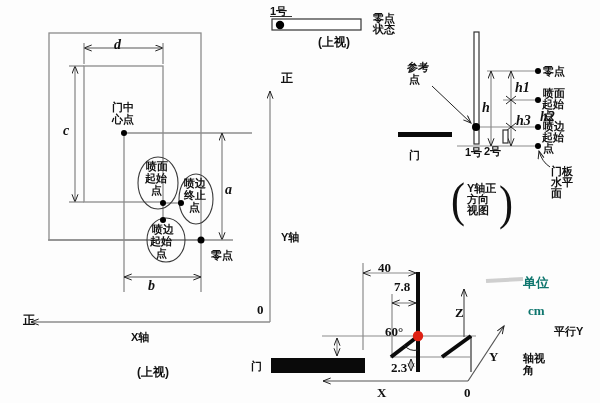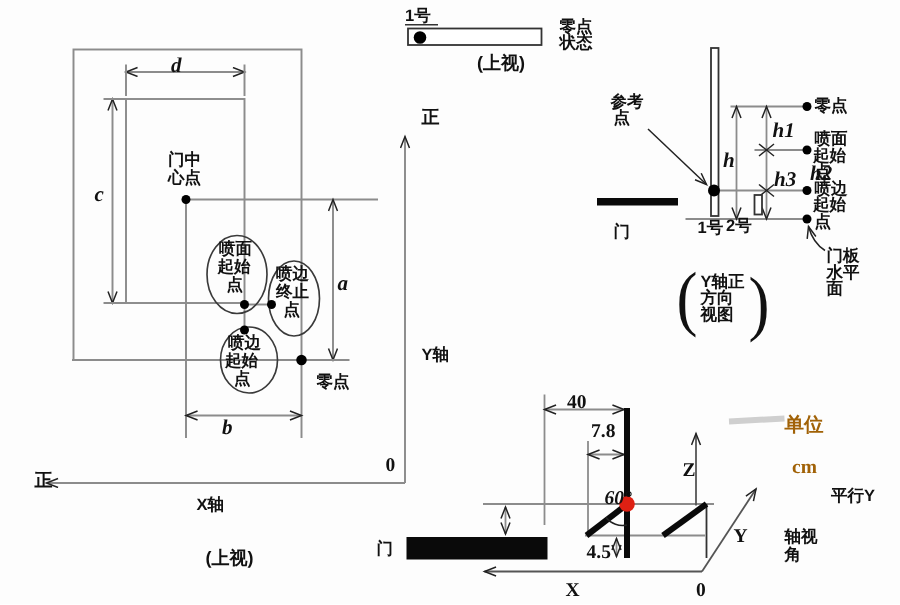--- a/index.html
+++ b/index.html
@@ -5,21 +5,21 @@
   html,body{margin:0;padding:0;background:#fff;}
   #canvas{position:relative;width:600px;height:403px;background:#fdfdfd;overflow:hidden;
           font-family:"Liberation Sans",sans-serif;}
   #linework{position:absolute;left:0;top:0;}
   .lbl{position:absolute;white-space:nowrap;color:#111;}
   .cn{font:bold 11px/11px "Liberation Sans",sans-serif;}
   .cap{font:bold 12px/12px "Liberation Sans",sans-serif;padding-left:17px;}
   .dim{font:italic bold 14px/14px "Liberation Serif",serif;}
   .num{font:bold 13px/13px "Liberation Serif",serif;}
   .axis{font:bold 13px/13px "Liberation Serif",serif;}
-  .red{color:#a16207;}
+  .red{color:#0f766e;}
   .bigparen{font:42px/36px "Liberation Serif",serif;font-weight:400;transform:scaleY(1.15);color:#111;}
 </style>
 </head>
 <body>
 
 <div id="canvas">
 
   <svg id="linework" width="600" height="403" viewBox="0 0 600 403">
     <defs>
       <marker id="ah" orient="auto-start-reverse" markerWidth="10" markerHeight="8" refX="8.2" refY="3.5" markerUnits="userSpaceOnUse">
@@ -151,21 +151,21 @@
   <div class="lbl num" style="left:257px;top:303px;">0</div>
   <div class="lbl cap" style="left:6px;top:314px;">正</div>
   <div class="lbl cn" style="left:131px;top:332px;">X轴</div>
   <div class="lbl cap" style="left:120px;top:366px;">(上视)</div>
 
   <div class="lbl cn" style="left:270px;top:6px;">1号</div>
   <div class="lbl cn" style="left:373px;top:13px;">零点</div>
   <div class="lbl cn" style="left:373px;top:24px;">状态</div>
   <div class="lbl cap" style="left:301px;top:36px;">(上视)</div>
 
-  <div class="lbl cn" style="left:407px;top:63px;">参考</div>
+  <div class="lbl cn" style="left:407px;top:63px;font-family:Liberation Mono, monospace;">参考</div>
   <div class="lbl cn" style="left:409px;top:74px;">点</div>
   <div class="lbl cn" style="left:543px;top:66px;">零点</div>
   <div class="lbl dim" style="left:515px;top:81px;">h1</div>
   <div class="lbl dim" style="left:482px;top:101px;">h</div>
   <div class="lbl dim" style="left:540px;top:110px;font-style:italic;">h2</div>
   <div class="lbl dim" style="left:516px;top:114px;">h3</div>
   <div class="lbl cn" style="left:543px;top:88px;">喷面</div>
   <div class="lbl cn" style="left:542px;top:99px;">起始</div>
   <div class="lbl cn" style="left:543px;top:110px;">点</div>
   <div class="lbl cn" style="left:543px;top:121px;">喷边</div>
@@ -180,24 +180,24 @@
   <div class="lbl bigparen" style="left:451px;top:182px;">(</div>
   <div class="lbl cn" style="left:467px;top:183px;">Y轴正</div>
   <div class="lbl cn" style="left:467px;top:194px;">方向</div>
   <div class="lbl cn" style="left:467px;top:205px;">视图</div>
   <div class="lbl bigparen" style="left:499px;top:185px;">)</div>
 
   <div class="lbl num" style="left:378px;top:261px;">40</div>
   <div class="lbl num" style="left:394px;top:280px;">7.8</div>
   <div class="lbl num red" style="left:523px;top:276px;">单位</div>
   <div class="lbl num red" style="left:528px;top:304px;">cm</div>
-  <div class="lbl num" style="left:403px;top:325px;font-style:italic;">60°</div>
+  <div class="lbl num" style="left:385px;top:325px;">60°</div>
   <div class="lbl axis" style="left:455px;top:306px;">Z</div>
   <div class="lbl axis" style="left:489px;top:350px;">Y</div>
   <div class="lbl axis" style="left:377px;top:386px;">X</div>
   <div class="lbl num" style="left:464px;top:386px;">0</div>
   <div class="lbl cn" style="left:251px;top:361px;">门</div>
-  <div class="lbl num" style="left:391px;top:361px;">4.5</div>
+  <div class="lbl num" style="left:391px;top:361px;">2.3</div>
   <div class="lbl cn" style="left:523px;top:326px;margin-left:31px;">平行Y</div>
   <div class="lbl cn" style="left:523px;top:353px;font-family:Liberation Serif, serif;">轴视</div>
   <div class="lbl cn" style="left:523px;top:365px;">角</div>
 
 </div>
 
 </body></html>

